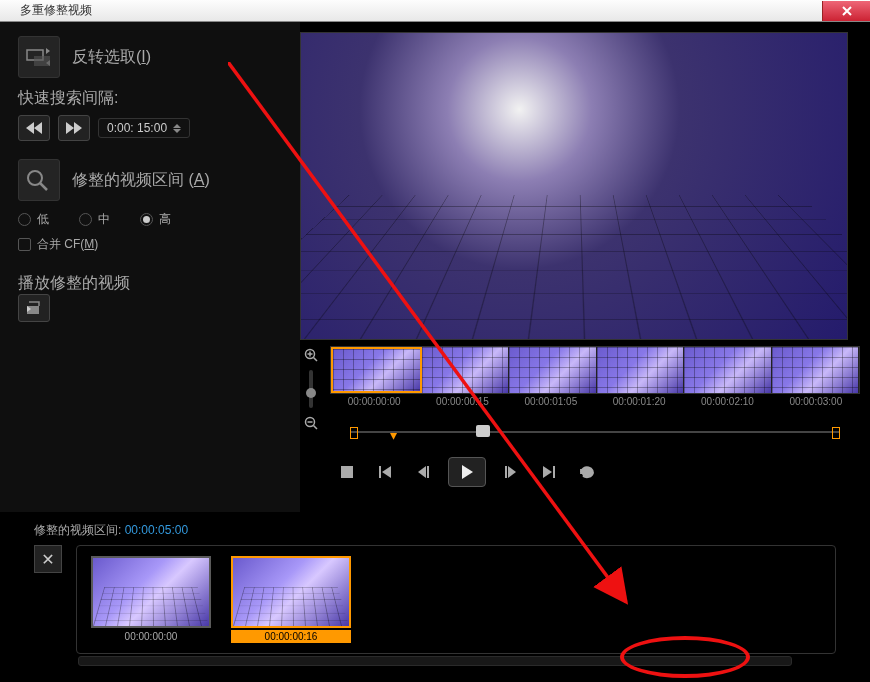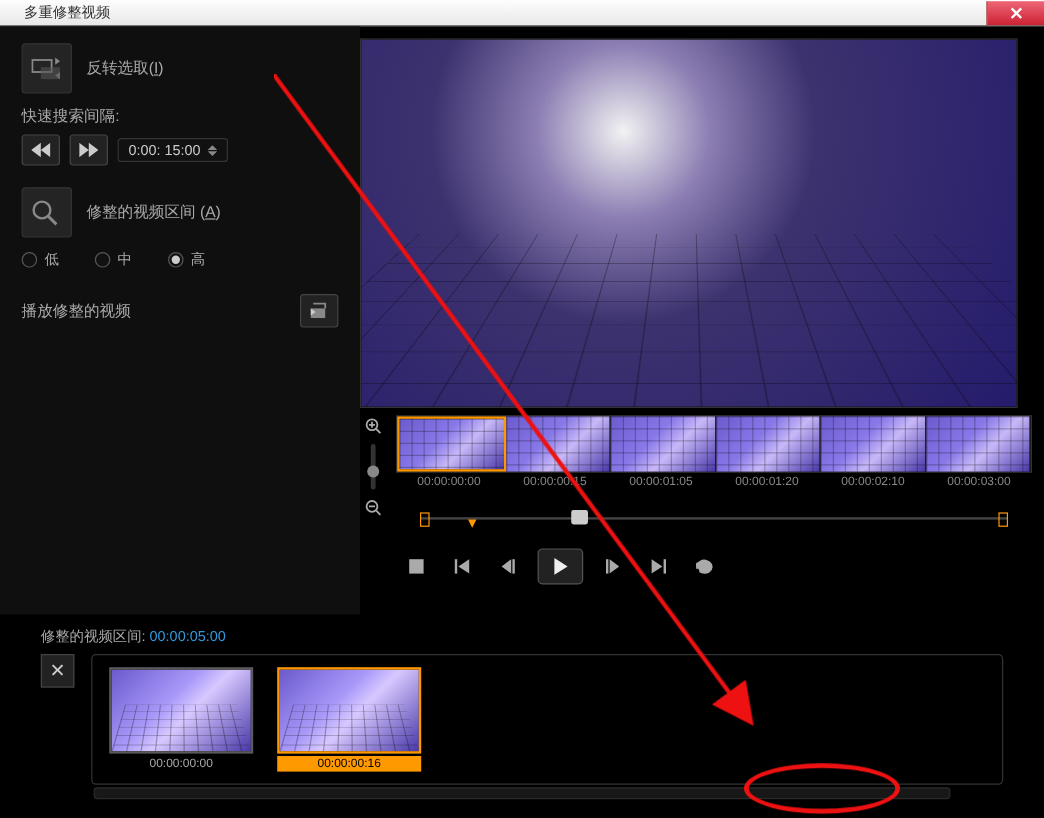--- a/index.html
+++ b/index.html
@@ -6,36 +6,36 @@
 body{background:#000;width:870px;height:682px;position:relative;overflow:hidden;}
 .titlebar{height:22px;background:linear-gradient(#fdfdfd,#e8e8e8);display:flex;align-items:center;justify-content:space-between;border-bottom:1px solid #888;}
 .titlebar-title{font-size:12px;color:#333;padding-left:20px;}
 .close-btn{width:48px;height:20px;background:linear-gradient(#e67,#c23);color:#fff;display:flex;align-items:center;justify-content:center;font-size:13px;border-left:1px solid #922;cursor:pointer;}
 .main{display:flex;height:490px;}
 .left-panel{width:300px;padding:14px 18px;background:#0f0f0f;color:#aaa;}
 .section{margin-bottom:18px;}
 .icon-row{display:flex;align-items:center;gap:12px;margin-bottom:10px;}
 .tool-icon{width:42px;height:42px;background:#242424;border:1px solid #333;border-radius:3px;display:flex;align-items:center;justify-content:center;}
 .tool-icon svg{fill:#777;}
-.label-text{font-size:13px;color:#aaa;}
+.label-text{font-size:16px;color:#aaa;}
 .seek-btns{display:flex;align-items:center;gap:8px;margin-top:6px;}
 .seek-btn{width:32px;height:26px;background:#222;border:1px solid #444;border-radius:3px;display:flex;align-items:center;justify-content:center;cursor:pointer;}
 .seek-btn svg{fill:#ccc;}
 .time-spinner{display:flex;align-items:center;background:#111;border:1px solid #333;border-radius:3px;padding:2px 8px;font-size:12px;color:#ccc;gap:6px;}
 .spinner-arrows{display:flex;flex-direction:column;gap:1px;}
 .spinner-arrows div{width:0;height:0;border-left:4px solid transparent;border-right:4px solid transparent;}
 .up-arr{border-bottom:4px solid #888;}
 .dn-arr{border-top:4px solid #888;}
 .radio-row{display:flex;gap:30px;margin-top:8px;}
 .radio-opt{display:flex;align-items:center;gap:6px;font-size:12px;}
 .radio-dot{width:13px;height:13px;border-radius:50%;border:1px solid #555;background:#111;display:flex;align-items:center;justify-content:center;}
 .radio-dot.checked::after{content:'';width:7px;height:7px;border-radius:50%;background:#ccc;}
 .check-row{display:flex;align-items:center;gap:6px;font-size:12px;margin-top:8px;}
 .check-box{width:13px;height:13px;border:1px solid #555;background:#111;border-radius:2px;}
-.play-trimmed-row{display:flex;align-items:center;justify-content:space-between;margin-top:20px;}
+.play-trimmed-row{display:flex;justify-content:space-between;margin-top:20px;flex-direction:column;}
 .play-trimmed-btn{width:32px;height:28px;background:#222;border:1px solid #444;border-radius:3px;display:flex;align-items:center;justify-content:center;}
 .right-panel{flex:1;padding:10px 10px 0 0;}
 .preview{width:548px;height:308px;background:#000;border:1px solid #333;position:relative;overflow:hidden;}
 .disco{width:100%;height:100%;background:radial-gradient(circle at 40% 25%,rgba(255,255,255,.95) 0%,rgba(200,180,255,.7) 18%,rgba(120,100,220,.5) 40%,rgba(40,30,120,.9) 100%);position:relative;}
 .grid-floor{position:absolute;inset:0;background-image:linear-gradient(rgba(0,0,0,.4) 1px,transparent 1px),linear-gradient(90deg,rgba(0,0,0,.4) 1px,transparent 1px);background-size:40px 40px;transform:perspective(500px) rotateX(55deg) scale(1.4);transform-origin:50% 100%;opacity:.8;}
 .timeline-area{display:flex;margin-top:6px;gap:8px;}
 .zoom-ctrl{width:22px;display:flex;flex-direction:column;align-items:center;gap:6px;color:#999;}
 .zoom-btn{width:18px;height:18px;display:flex;align-items:center;justify-content:center;cursor:pointer;}
 .zoom-slider{width:4px;height:38px;background:#333;border-radius:2px;position:relative;}
 .zoom-thumb{position:absolute;left:-3px;top:18px;width:10px;height:10px;background:#888;border-radius:50%;}
@@ -151,20 +151,24 @@
           </label>
         <label class="radio-opt">
             <span class="radio-dot"></span>
             <span>中</span>
           </label>
         <label class="radio-opt">
             <span class="radio-dot checked"></span>
             <span>高</span>
           </label>
       </div>
+      <div class="check-row">
+        <span class="check-box"></span>
+        <span><span>合并 CF(</span><span class="underline">M</span><span>)</span></span>
+      </div>
     </div>
 
     <div class="play-trimmed-row">
       <span class="label-text">播放修整的视频</span>
       <div class="play-trimmed-btn">
         <svg width="18" height="16" viewBox="0 0 18 16" fill="#888">
             <rect x="2" y="6" width="12" height="8"></rect>
             <path d="M4 2 L14 2 L14 6" stroke="#888" fill="none" stroke-width="1.5"></path>
             <path d="M2 6 L6 9 L2 12 Z" fill="#ccc"></path>
           </svg>

